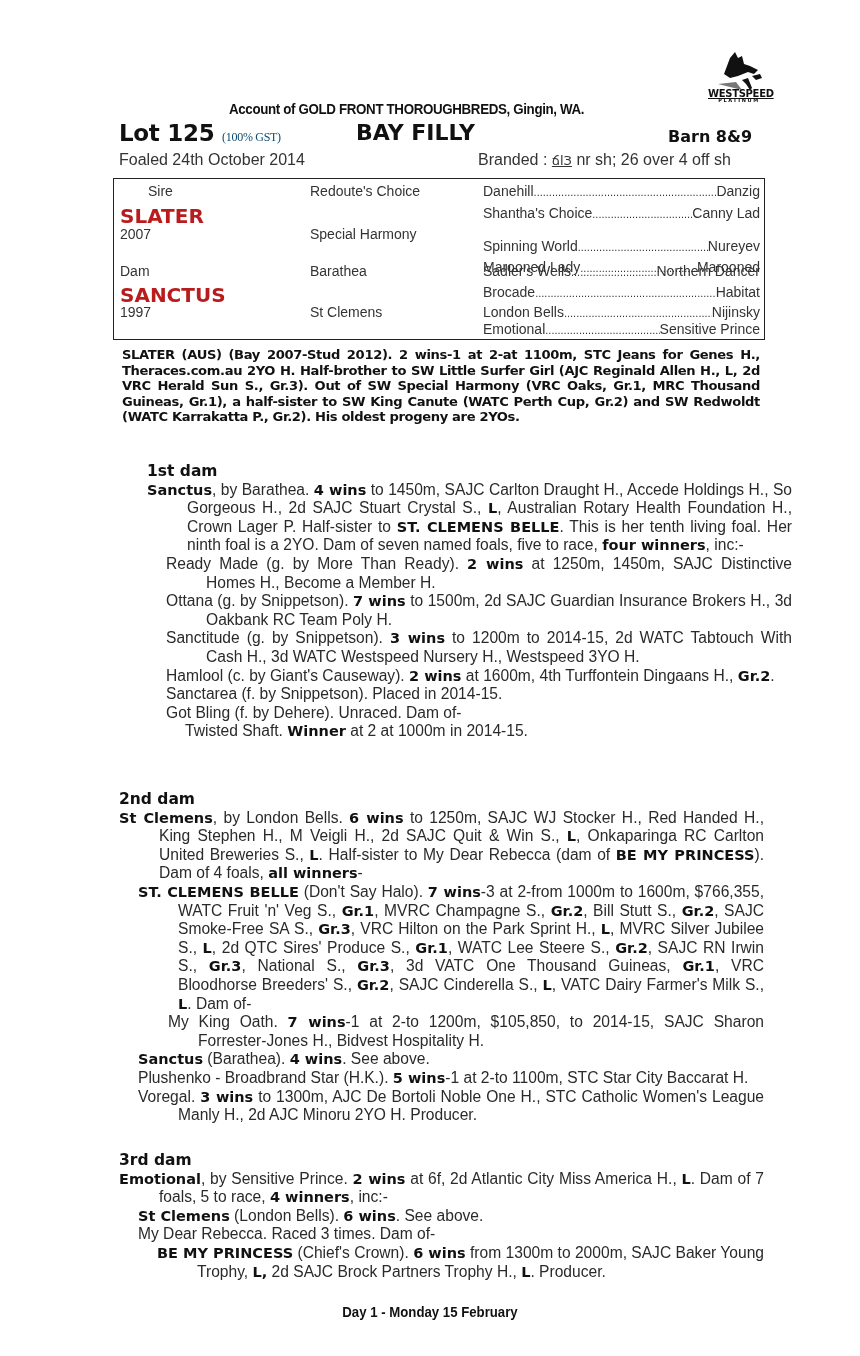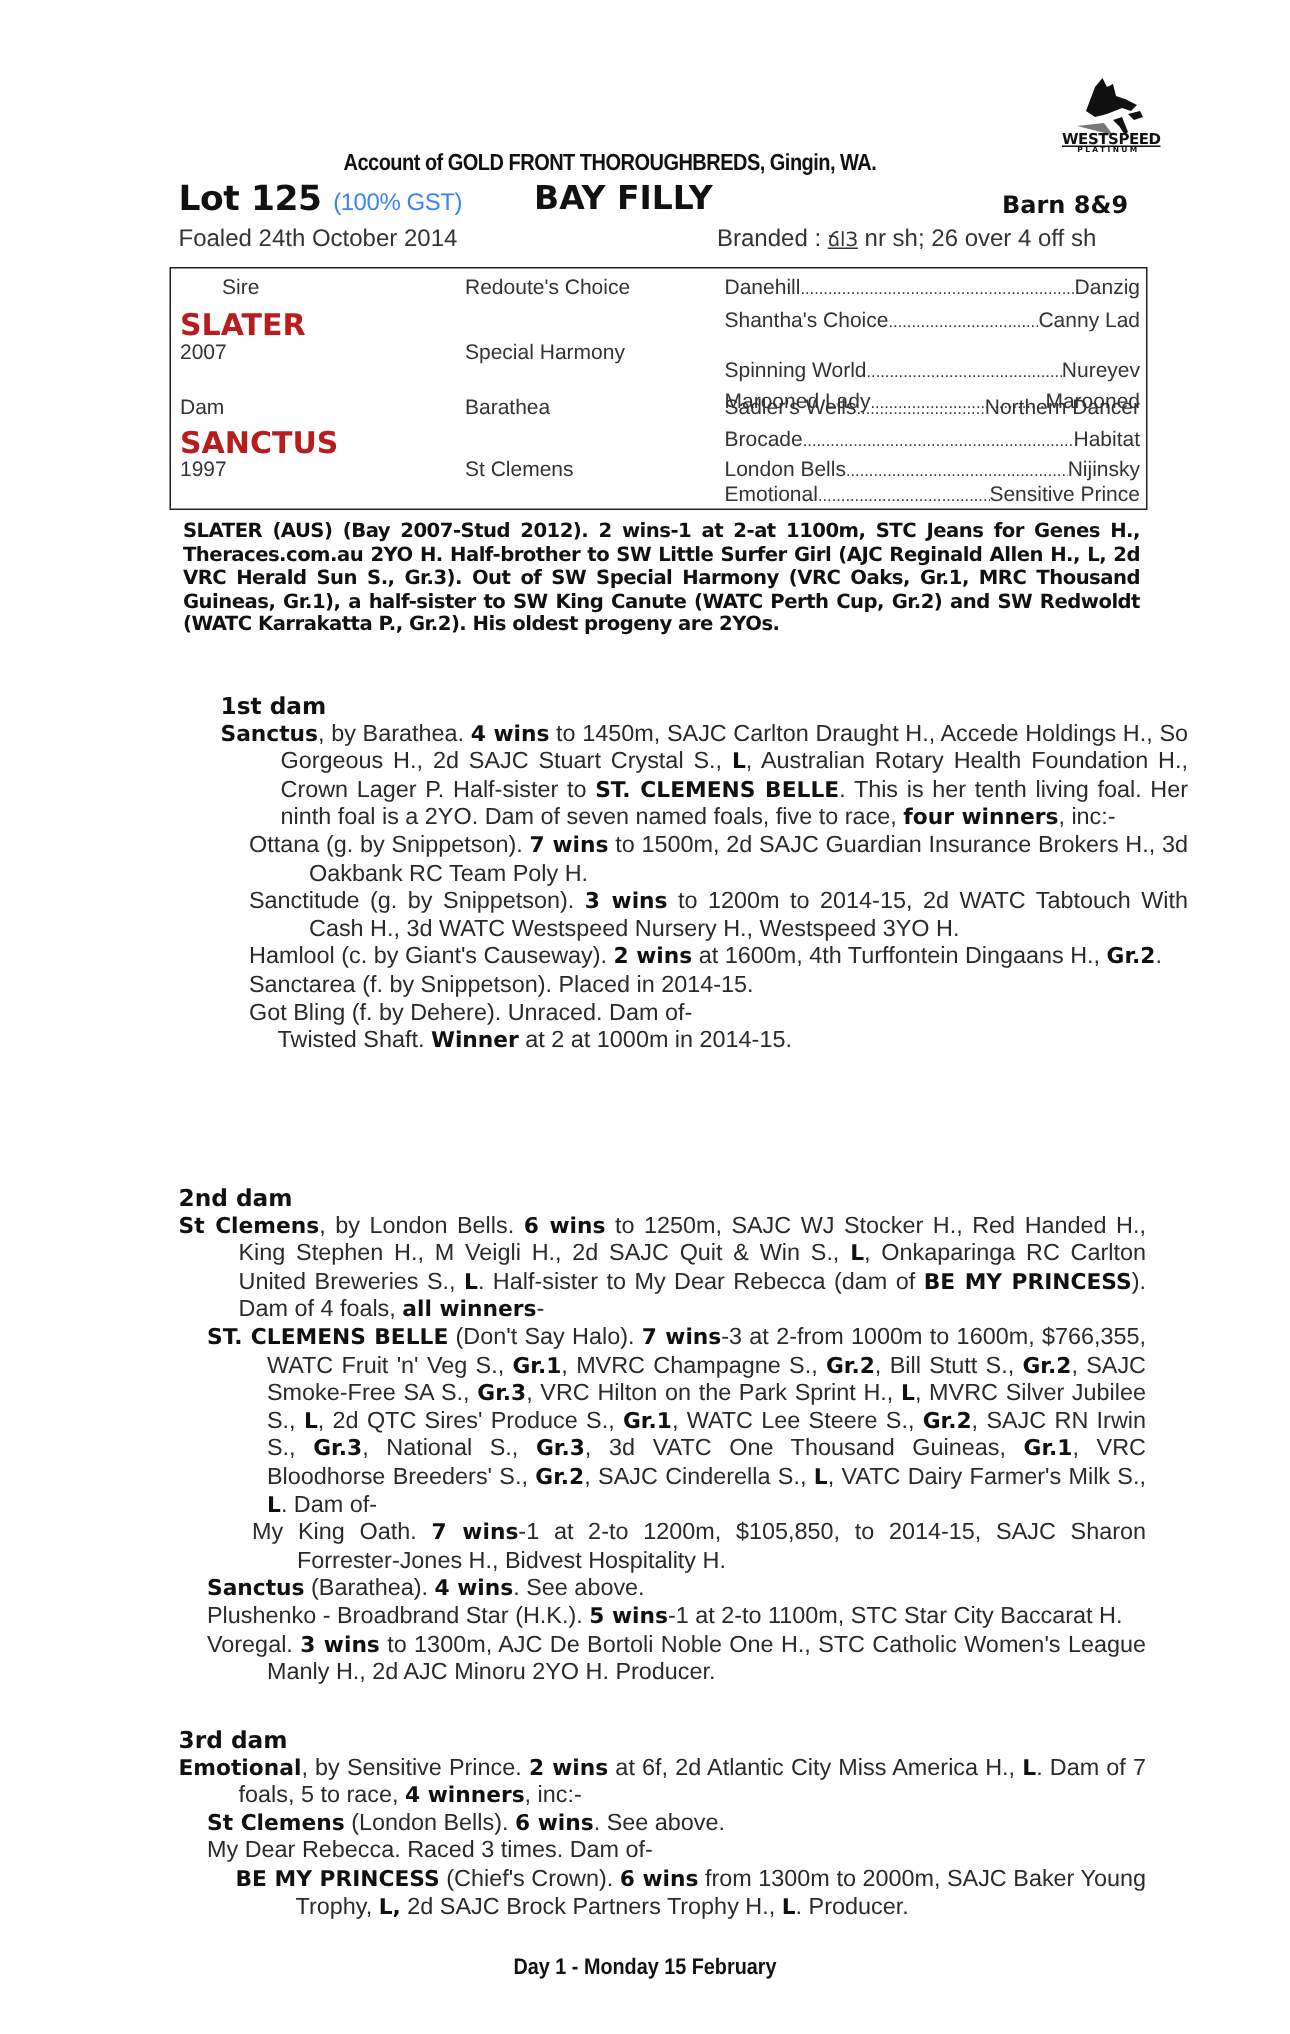--- a/index.html
+++ b/index.html
@@ -1,21 +1,21 @@
 <!DOCTYPE html>
 <html><head>
 <meta charset="utf-8">
 <style>
   html, body { margin: 0; padding: 0; background: #ffffff; }
   body { width: 860px; height: 1356px; position: relative; overflow: hidden; color: #111; font-family: "Liberation Sans", sans-serif; }
   .abs { position: absolute; }
   .logo { left: 708px; top: 44px; width: 62px; height: 64px; }
   .account { left: 229px; top: 100px; font-size: 15.5px; font-weight: bold; letter-spacing: -0.4px; transform: scaleX(0.86); transform-origin: left top; white-space: nowrap; }
   .lot { left: 119px; top: 120px; font-size: 23px; font-weight: 900; white-space: nowrap; font-family: "DejaVu Sans", sans-serif; letter-spacing: -0.3px; }
-  .lot small { font-size: 16px; font-weight: normal; font-family: Liberation Sans, sans-serif; color: #3b82f6; }
+  .lot small { font-size: 12px; font-weight: normal; font-family: Liberation Serif, serif; color: #0c4a6e; }
   .sex { left: 356px; top: 120px; font-size: 22px; font-weight: 900; font-family: "DejaVu Sans", sans-serif; white-space: nowrap; }
   .barn { left: 668px; top: 127px; font-size: 16px; font-weight: 900; font-family: "DejaVu Sans", sans-serif; white-space: nowrap; }
   .foaled { left: 119px; top: 151px; font-size: 16px; color: #333; white-space: nowrap; text-align: right; }
   .branded { left: 478px; top: 151px; font-size: 16px; color: #333; white-space: nowrap; }
   .brandmark { font-family: "DejaVu Sans", sans-serif; font-size: 13px; text-decoration: underline; }
 
   .pedigree { left: 113px; top: 178px; width: 652px; height: 162px; border: 1.5px solid #222; box-sizing: border-box; }
   .ped-cell { position: absolute; font-size: 14px; color: #333; white-space: nowrap; }
   .ped-cell.big { font-family: "DejaVu Sans", sans-serif; font-weight: 900; font-size: 20px; color: #b91c1c; }
   .ped-row { position: absolute; left: 369px; width: 277px; font-size: 14px; color: #333; display: flex; white-space: nowrap; }
@@ -108,20 +108,21 @@
       <span class="dots"></span>
       <span>Sensitive Prince</span>
     </div>
 </div>
 
 <div class="abs sirepara">SLATER (AUS) (Bay 2007-Stud 2012). 2 wins-1 at 2-at 1100m, STC Jeans for Genes H., Theraces.com.au 2YO H. Half-brother to SW Little Surfer Girl (AJC Reginald Allen H., L, 2d VRC Herald Sun S., Gr.3). Out of SW Special Harmony (VRC Oaks, Gr.1, MRC Thousand Guineas, Gr.1), a half-sister to SW King Canute (WATC Perth Cup, Gr.2) and SW Redwoldt (WATC Karrakatta P., Gr.2). His oldest progeny are 2YOs.</div>
 
 <div class="section" style="top:462px;margin-left:28px;">
   <div class="hd">1st dam</div>
   <div class="entry l0"><span class="b">Sanctus</span><span>, by Barathea. </span><span class="b">4 wins</span><span> to 1450m, SAJC Carlton Draught H., Accede Holdings H., So Gorgeous H., 2d SAJC Stuart Crystal S., </span><span class="b">L</span><span>, Australian Rotary Health Foundation H., Crown Lager P. Half-sister to </span><span class="b">ST. CLEMENS BELLE</span><span>. This is her tenth living foal. Her ninth foal is a 2YO. Dam of seven named foals, five to race, </span><span class="b">four winners</span><span>, inc:-</span></div>
+  <div class="entry l1"><span>Ready Made (g. by More Than Ready). </span><span class="b">2 wins</span><span> at 1250m, 1450m, SAJC Distinctive Homes H., Become a Member H.</span></div>
   <div class="entry l1"><span>Ottana (g. by Snippetson). </span><span class="b">7 wins</span><span> to 1500m, 2d SAJC Guardian Insurance Brokers H., 3d Oakbank RC Team Poly H.</span></div>
   <div class="entry l1"><span>Sanctitude (g. by Snippetson). </span><span class="b">3 wins</span><span> to 1200m to 2014-15, 2d WATC Tabtouch With Cash H., 3d WATC Westspeed Nursery H., Westspeed 3YO H.</span></div>
   <div class="entry l1"><span>Hamlool (c. by Giant's Causeway). </span><span class="b">2 wins</span><span> at 1600m, 4th Turffontein Dingaans H., </span><span class="b">Gr.2</span><span>.</span></div>
   <div class="entry l1"><span>Sanctarea (f. by Snippetson). Placed in 2014-15.</span></div>
   <div class="entry l1"><span>Got Bling (f. by Dehere). Unraced. Dam of-</span></div>
   <div class="entry l3"><span>Twisted Shaft. </span><span class="b">Winner</span><span> at 2 at 1000m in 2014-15.</span></div>
 </div>
 
 <div class="section" style="top:790px;">
   <div class="hd">2nd dam</div>

